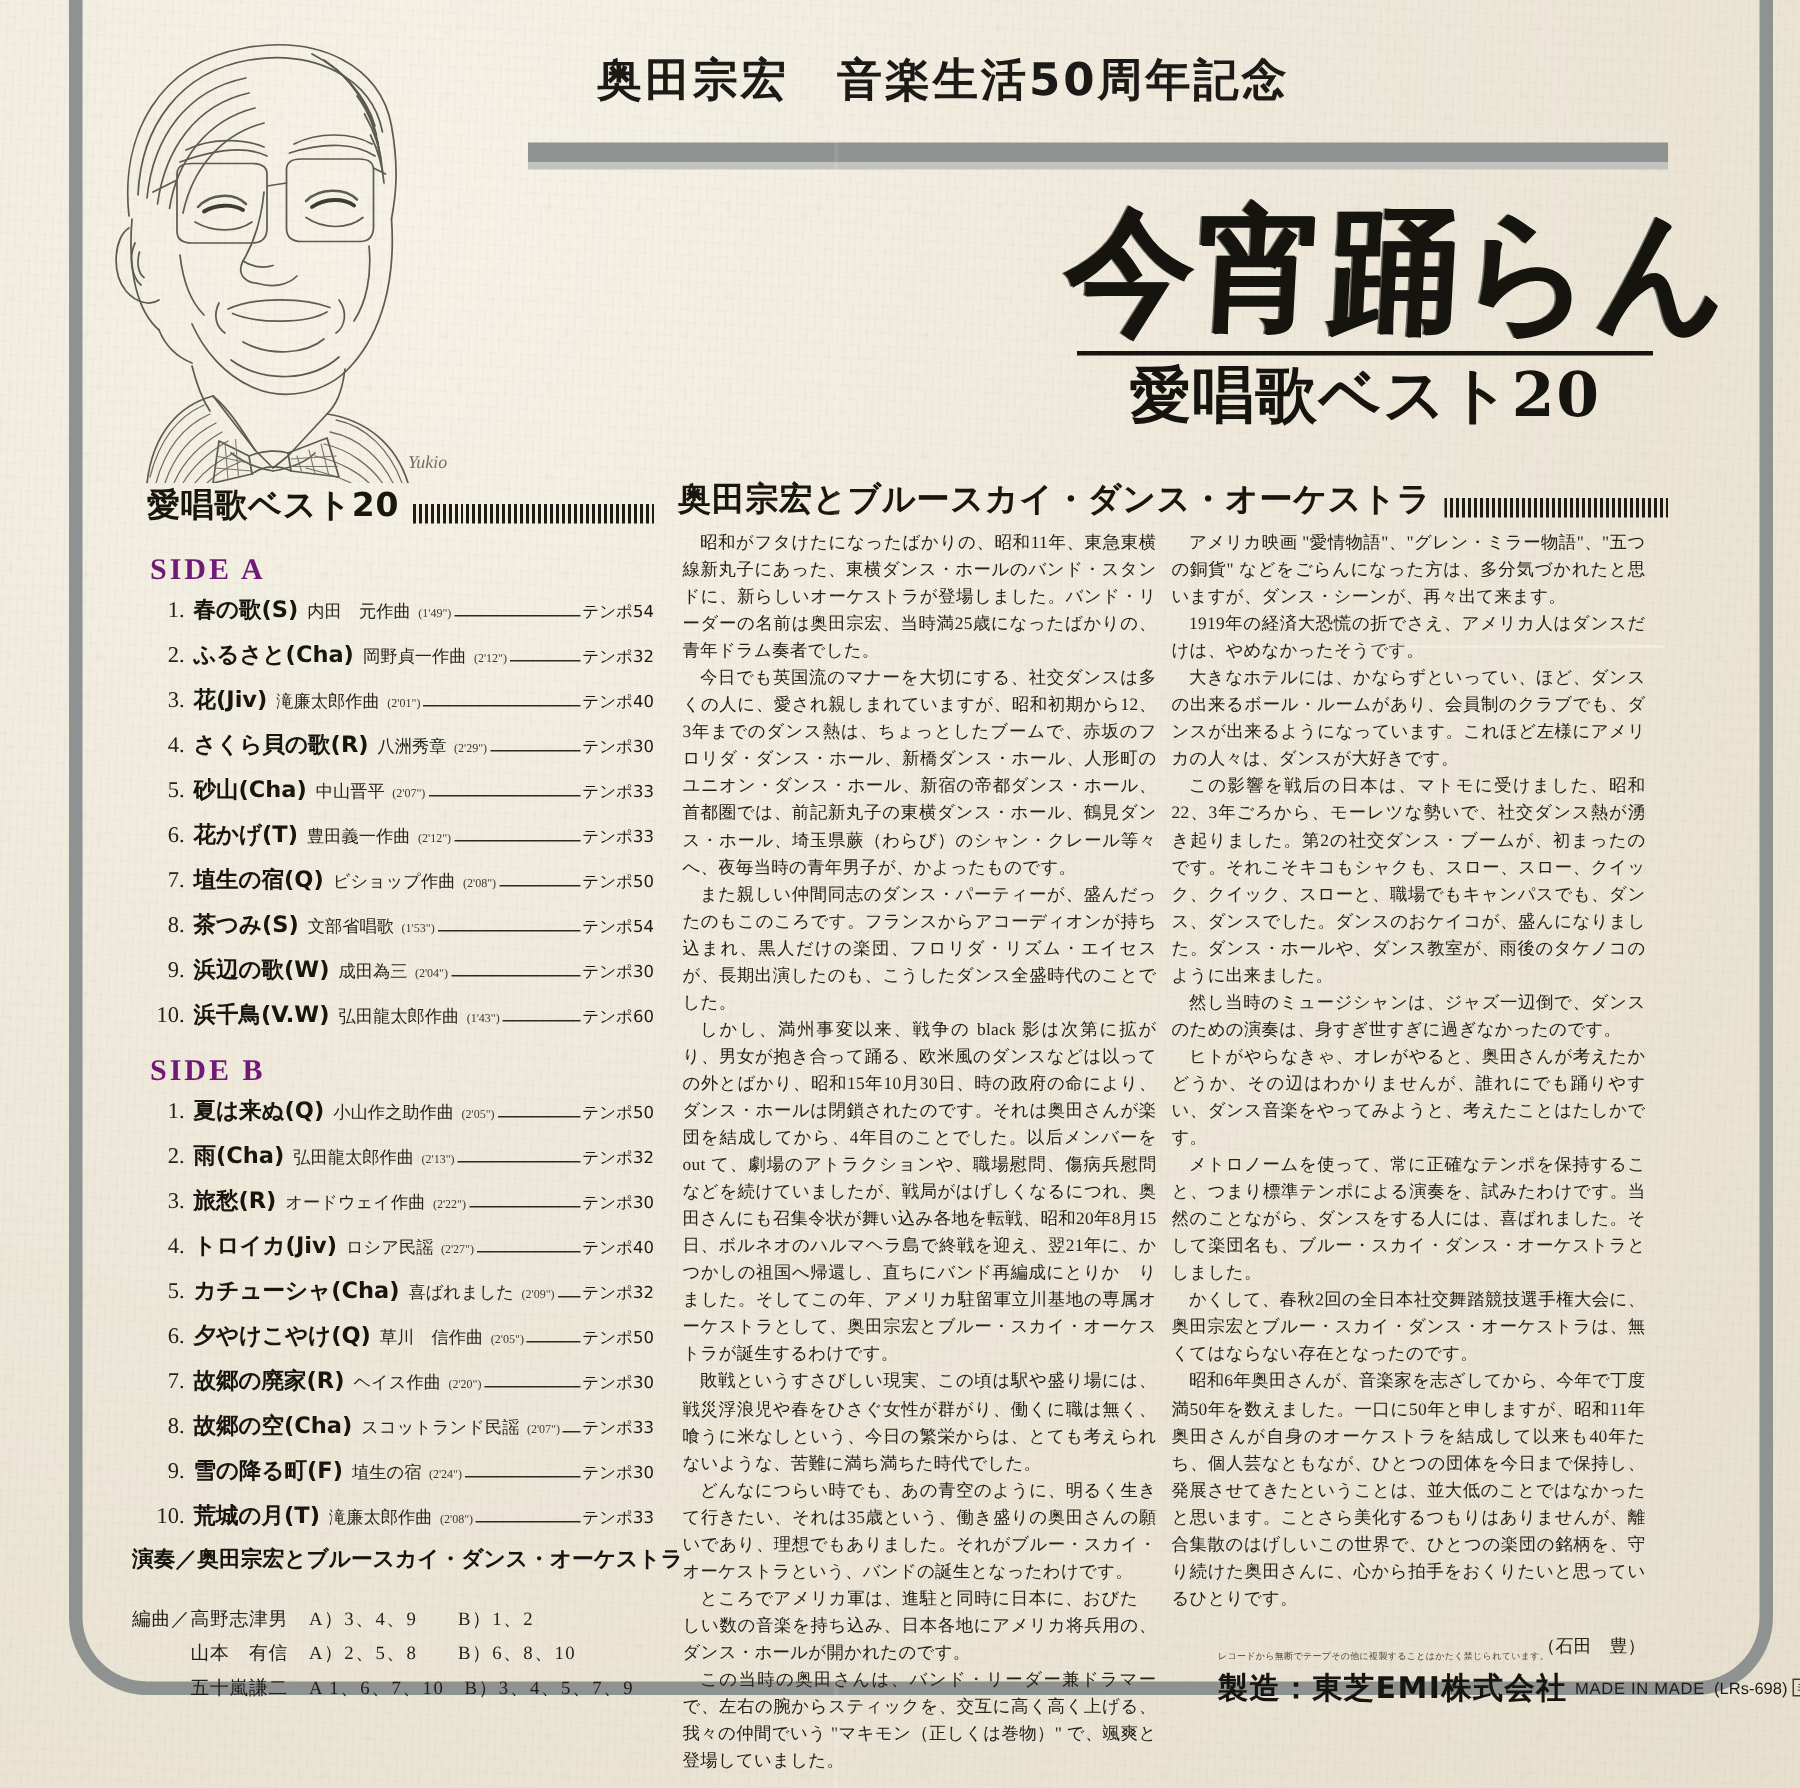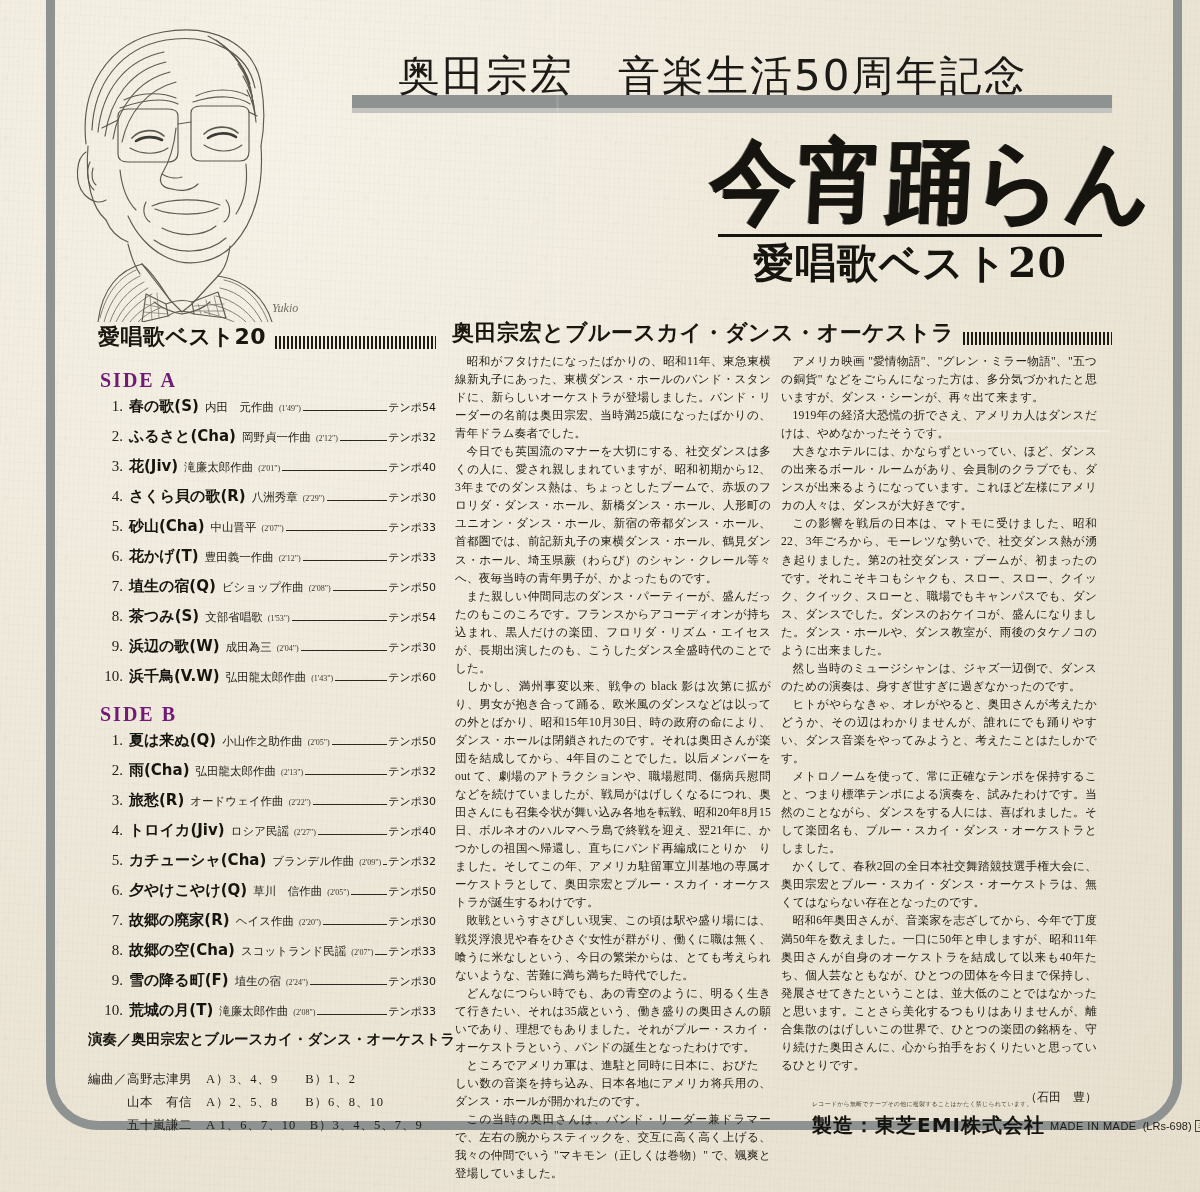--- a/index.html
+++ b/index.html
@@ -36,23 +36,23 @@
     box-sizing:border-box;
     border-top:none;
   }
   #stage{position:absolute;inset:0;}
 
   
   #portrait{position:absolute;left:58px;top:12px;width:300px;height:310px;}
 
   
   #header-title{
-    position:absolute;left:398px;top:48px;
+    position:absolute;left:398px;top:33px;
     font-family:"DejaVu Sans", sans-serif;
-    font-weight:400;font-size:42px;letter-spacing:2px;color:#1c1a17;
+    font-weight:700;font-size:30px;letter-spacing:2px;color:#1c1a17;
     white-space:nowrap;
   }
   #header-rule{
     position:absolute;left:352px;top:95px;width:760px;height:13px;
     background:#8e9291;
   }
   #header-rule:after{
     content:"";position:absolute;left:0;top:13px;width:100%;height:5px;
     background:#c2c3bf;
   }
@@ -439,21 +439,21 @@
           <span class="no">4.</span>
           <span class="ttl"><span>トロイカ</span><span class="genre">(Jiv)</span></span>
           <span class="cmp">ロシア民謡</span>
           <span class="dur">(2'27")</span>
           <span class="lead"></span>
           <span class="tempo">テンポ40</span>
         </div>
         <div class="trk">
           <span class="no">5.</span>
           <span class="ttl"><span>カチューシャ</span><span class="genre">(Cha)</span></span>
-          <span class="cmp">ブランデル作曲</span>
+          <span class="cmp">喜ばれました</span>
           <span class="dur">(2'09")</span>
           <span class="lead"></span>
           <span class="tempo">テンポ32</span>
         </div>
         <div class="trk">
           <span class="no">6.</span>
           <span class="ttl"><span>夕やけこやけ</span><span class="genre">(Q)</span></span>
           <span class="cmp">草川　信作曲</span>
           <span class="dur">(2'05")</span>
           <span class="lead"></span>

